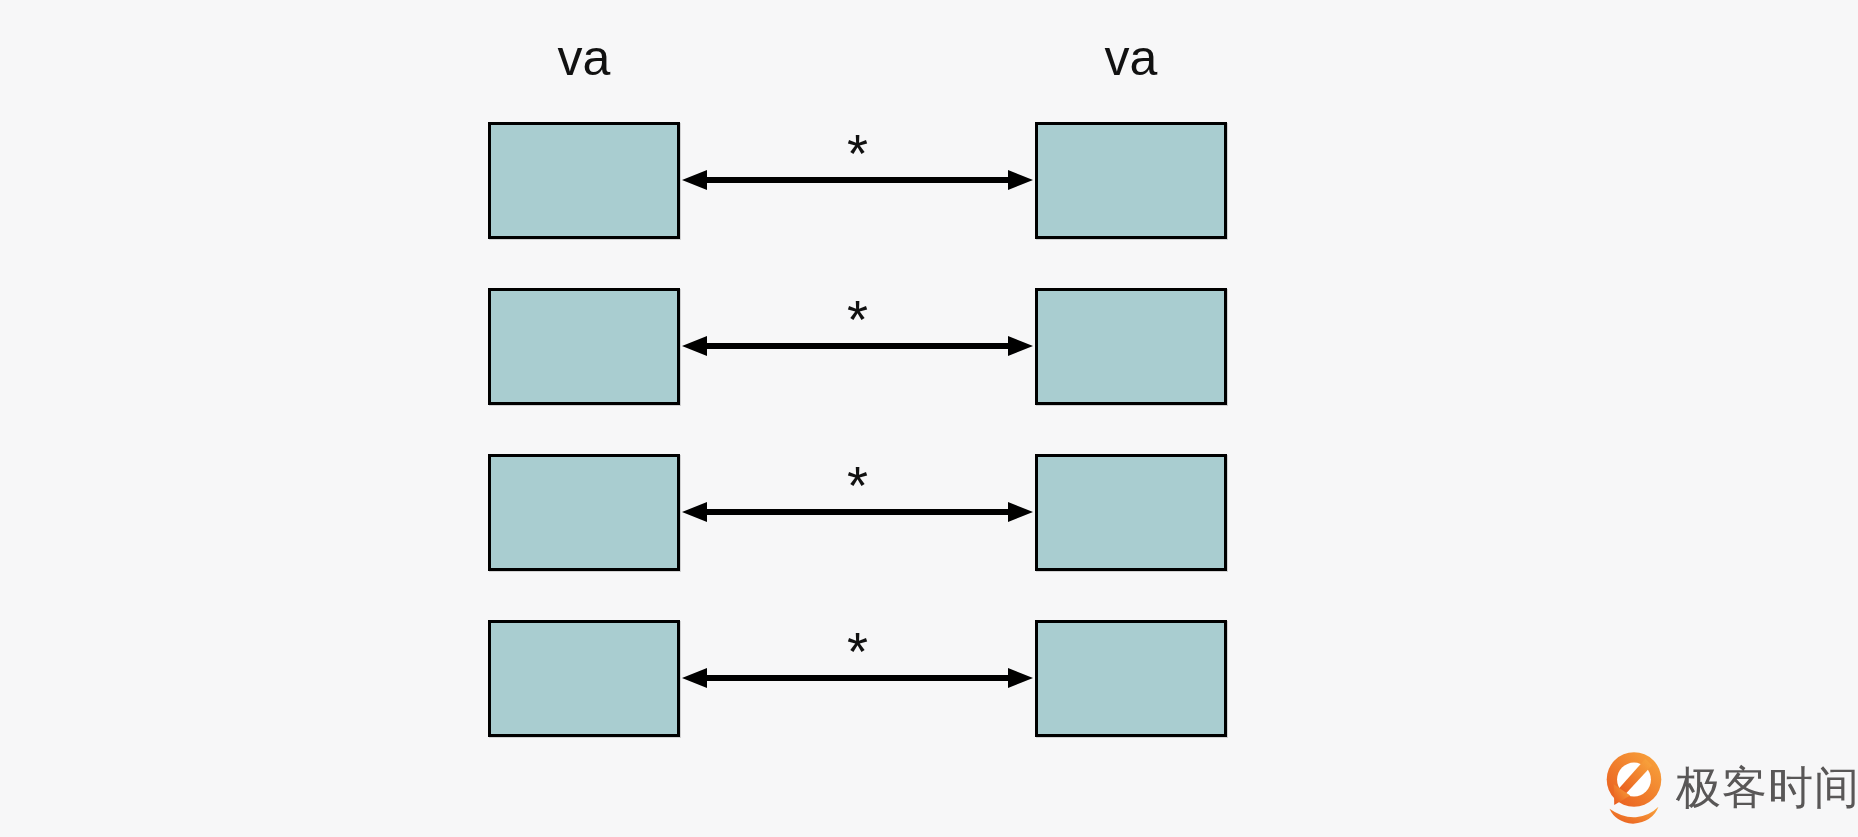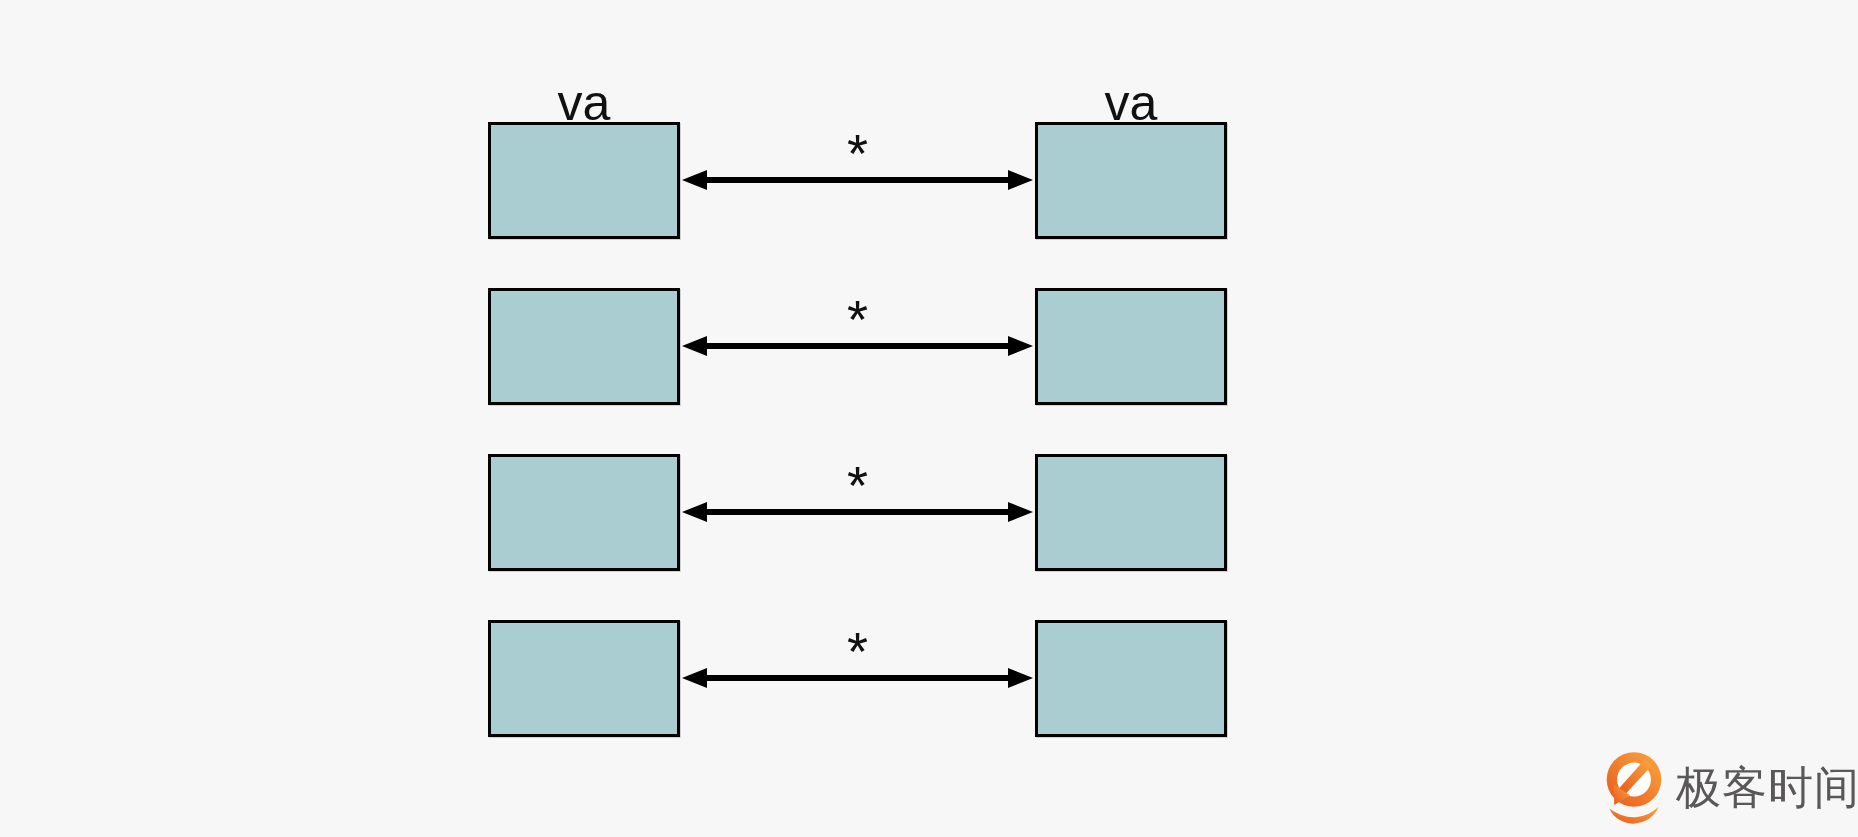--- a/index.html
+++ b/index.html
@@ -15,21 +15,20 @@
     overflow: hidden;
   }
   .col-header {
     position: absolute;
     top: 33px;
     width: 192px;
     text-align: center;
     font-size: 50px;
     line-height: 50px;
     color: #111;
-    margin-top: 45px;
   }
   .col-header.left  { left: 488px; }
   .col-header.right { left: 1035px; }
 
   .assoc-row {
     position: absolute;
     left: 0;
     width: 100%;
     height: 118px;
   }

